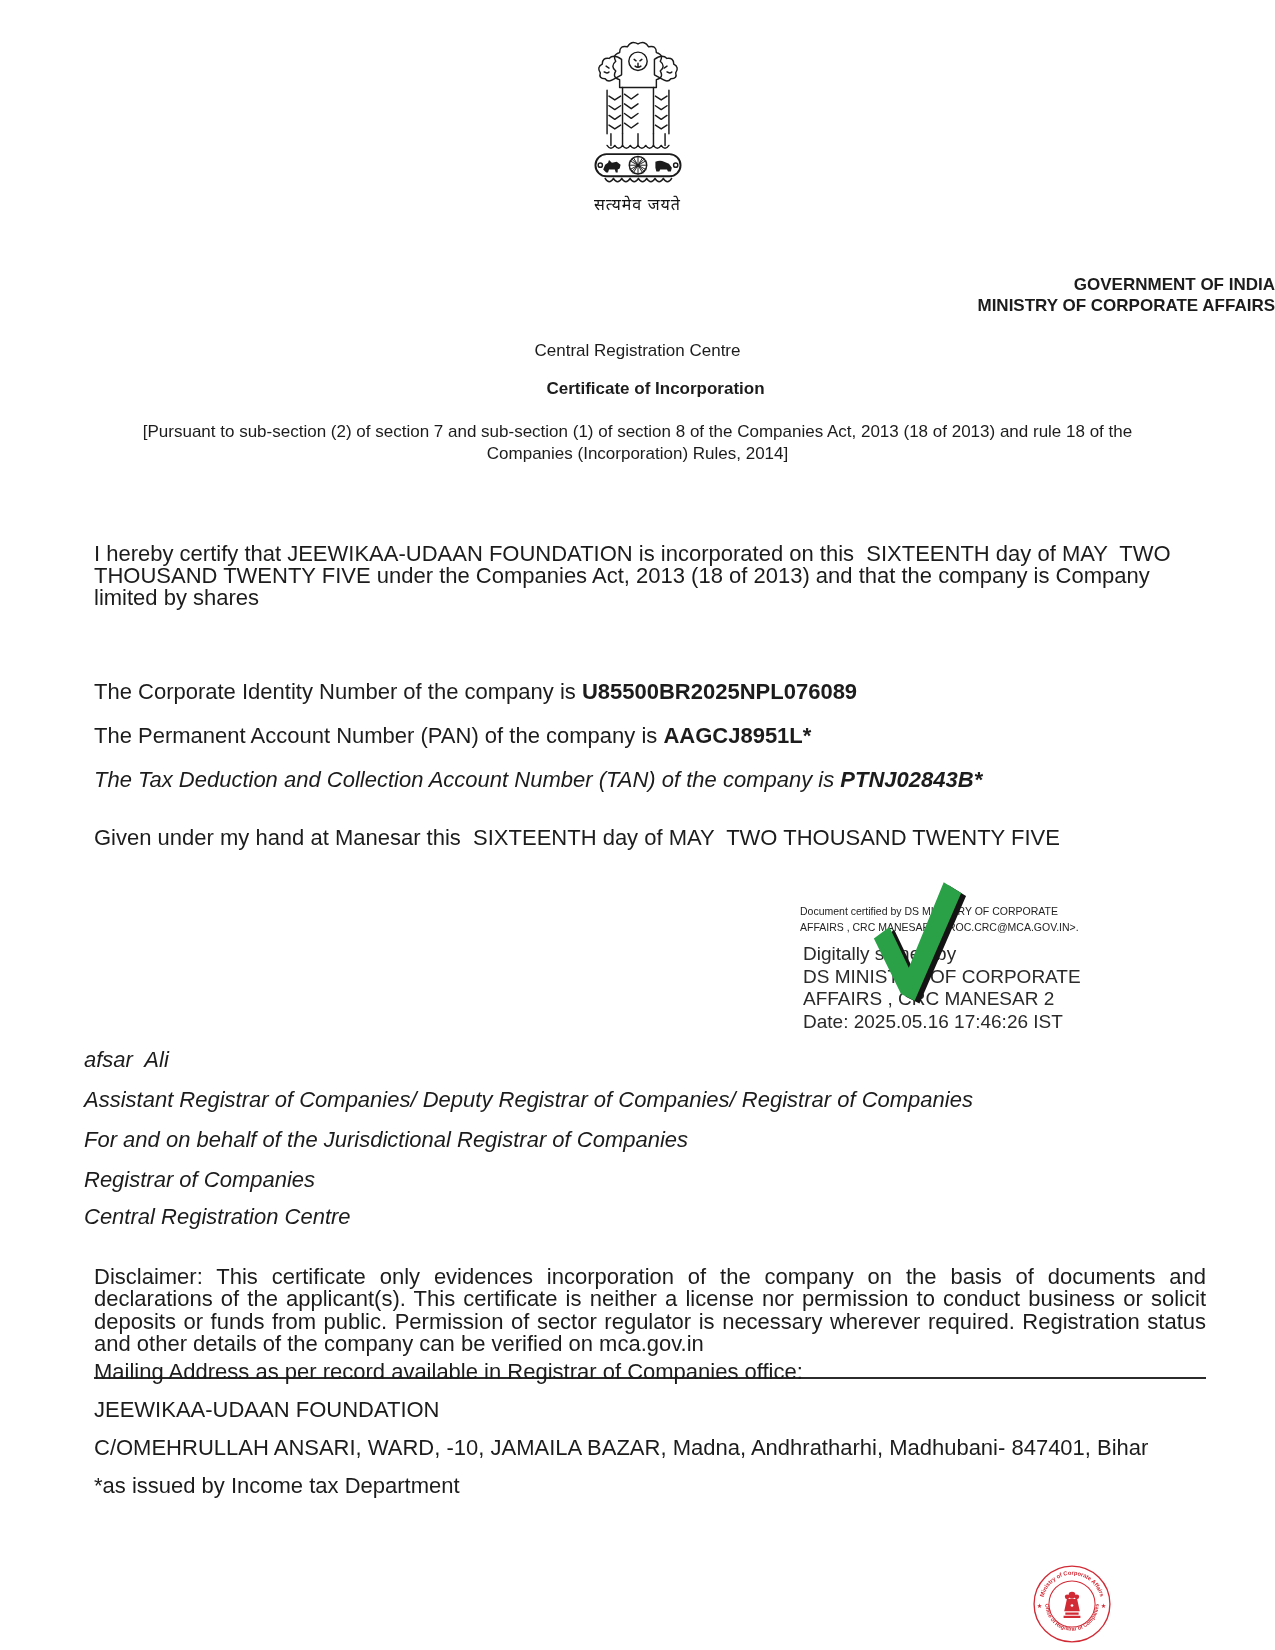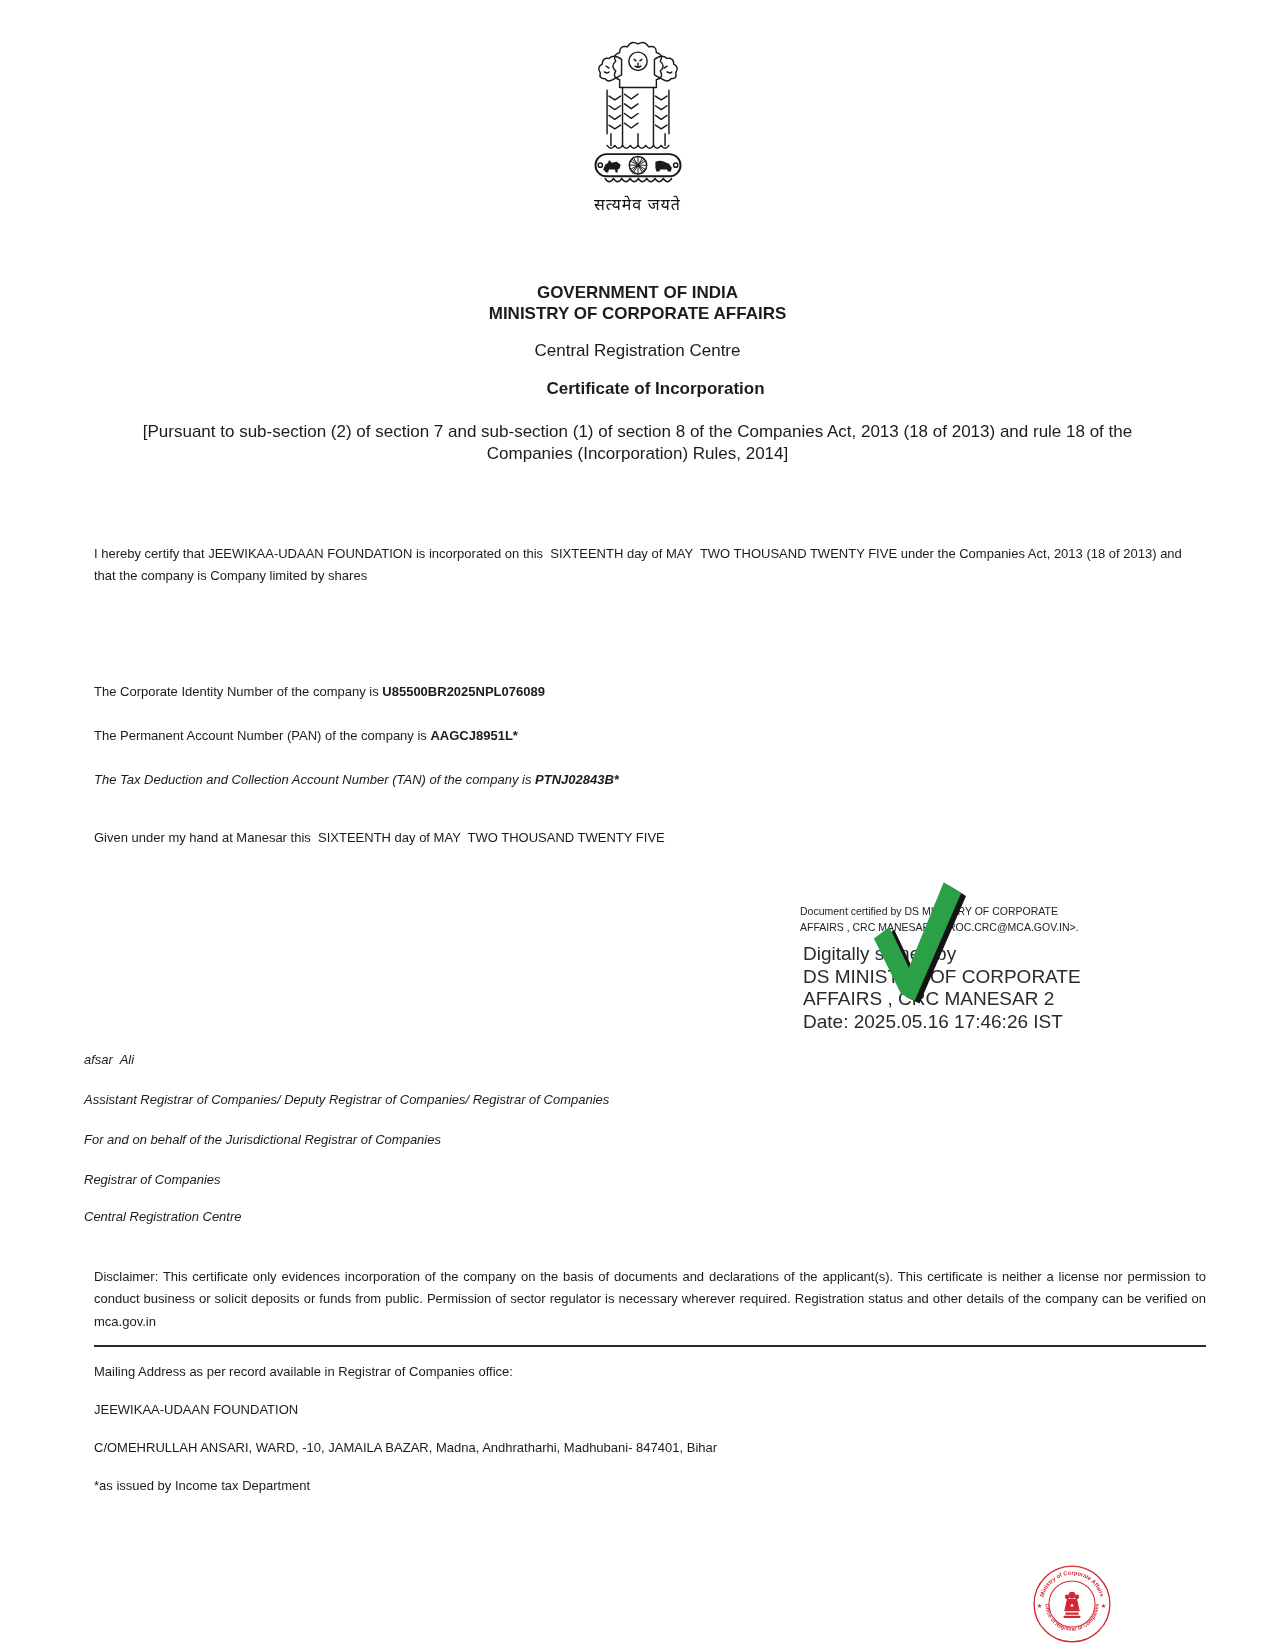--- a/index.html
+++ b/index.html
@@ -4,41 +4,41 @@
 <style>
   html,body{margin:0;padding:0;background:#ffffff;}
   .page{
     position:relative; width:1275px; height:1650px; background:#ffffff;
     font-family:"Liberation Sans", sans-serif; color:#1c1c1c; overflow:hidden;
   }
   .abs{position:absolute;}
   .center{left:0; right:0; text-align:center;}
   .emblem-wrap{top:40px;}
   .motto{font-size:16px; margin-top:2px; letter-spacing:1px; color:#111;}
-  .hdr-bold{top:282px; font-weight:bold; font-size:17px; line-height:21px;}
+  .hdr-bold{top:274px; font-weight:bold; font-size:17px; line-height:21px;text-align:right;}
   .hdr-centre{top:341px; font-size:17px;}
   .hdr-title{top:379px; font-weight:bold; font-size:17px;padding-left:36px;}
   .hdr-pursuant{top:421px; left:50%; transform:translateX(-50%); width:1080px;
     text-align:center; font-size:17px; line-height:22px;}
-  .bodytxt{font-size:13px; line-height:22px;}
+  .bodytxt{font-size:22px; line-height:22px;}
   .p-certify{top:543px; left:94px; width:1090px; white-space:pre-wrap;}
   .p-cin{top:681px; left:94px;}
   .p-pan{top:725px; left:94px;}
   .p-tan{top:769px; left:94px;font-style:italic;}
   .p-given{top:827px; left:94px; white-space:pre-wrap;}
   .bold{font-weight:bold;}
   .sig-note{top:903px; left:800px; font-size:10.5px; line-height:16px; color:#222;}
   .sig-digital{top:943px; left:803px; font-size:19px; line-height:22.5px; color:#2a2a2a;}
   .sig-check{top:877px; left:870px; width:97px; height:129px; z-index:3;}
   .sign-block{top:1049px; left:84px; width:1028px; text-align:left;font-style:italic;}
   .sign-block .line{line-height:22px; margin-bottom:18px; white-space:pre-wrap;}
   .sign-block .line.last{margin-bottom:0; }
   .sign-block .line.reg{margin-bottom:15px;}
   .disclaimer{top:1266px; left:94px; width:1112px; text-align:justify;
-    line-height:22.4px; border-bottom:2px solid #2b2b2b; padding-bottom:12px;}
+    line-height:22.4px; border-bottom:2px solid #2b2b2b; padding-bottom:21px;}
   .mailing{top:1361px; left:94px; width:1090px;}
   .mailing .line{line-height:22px; margin-bottom:16px;}
   .seal-wrap{top:1563px; left:1031px; width:82px; height:82px;}
 </style>
 </head>
 <body>
 
 <div class="page">
 
   <div class="abs center emblem-wrap">

